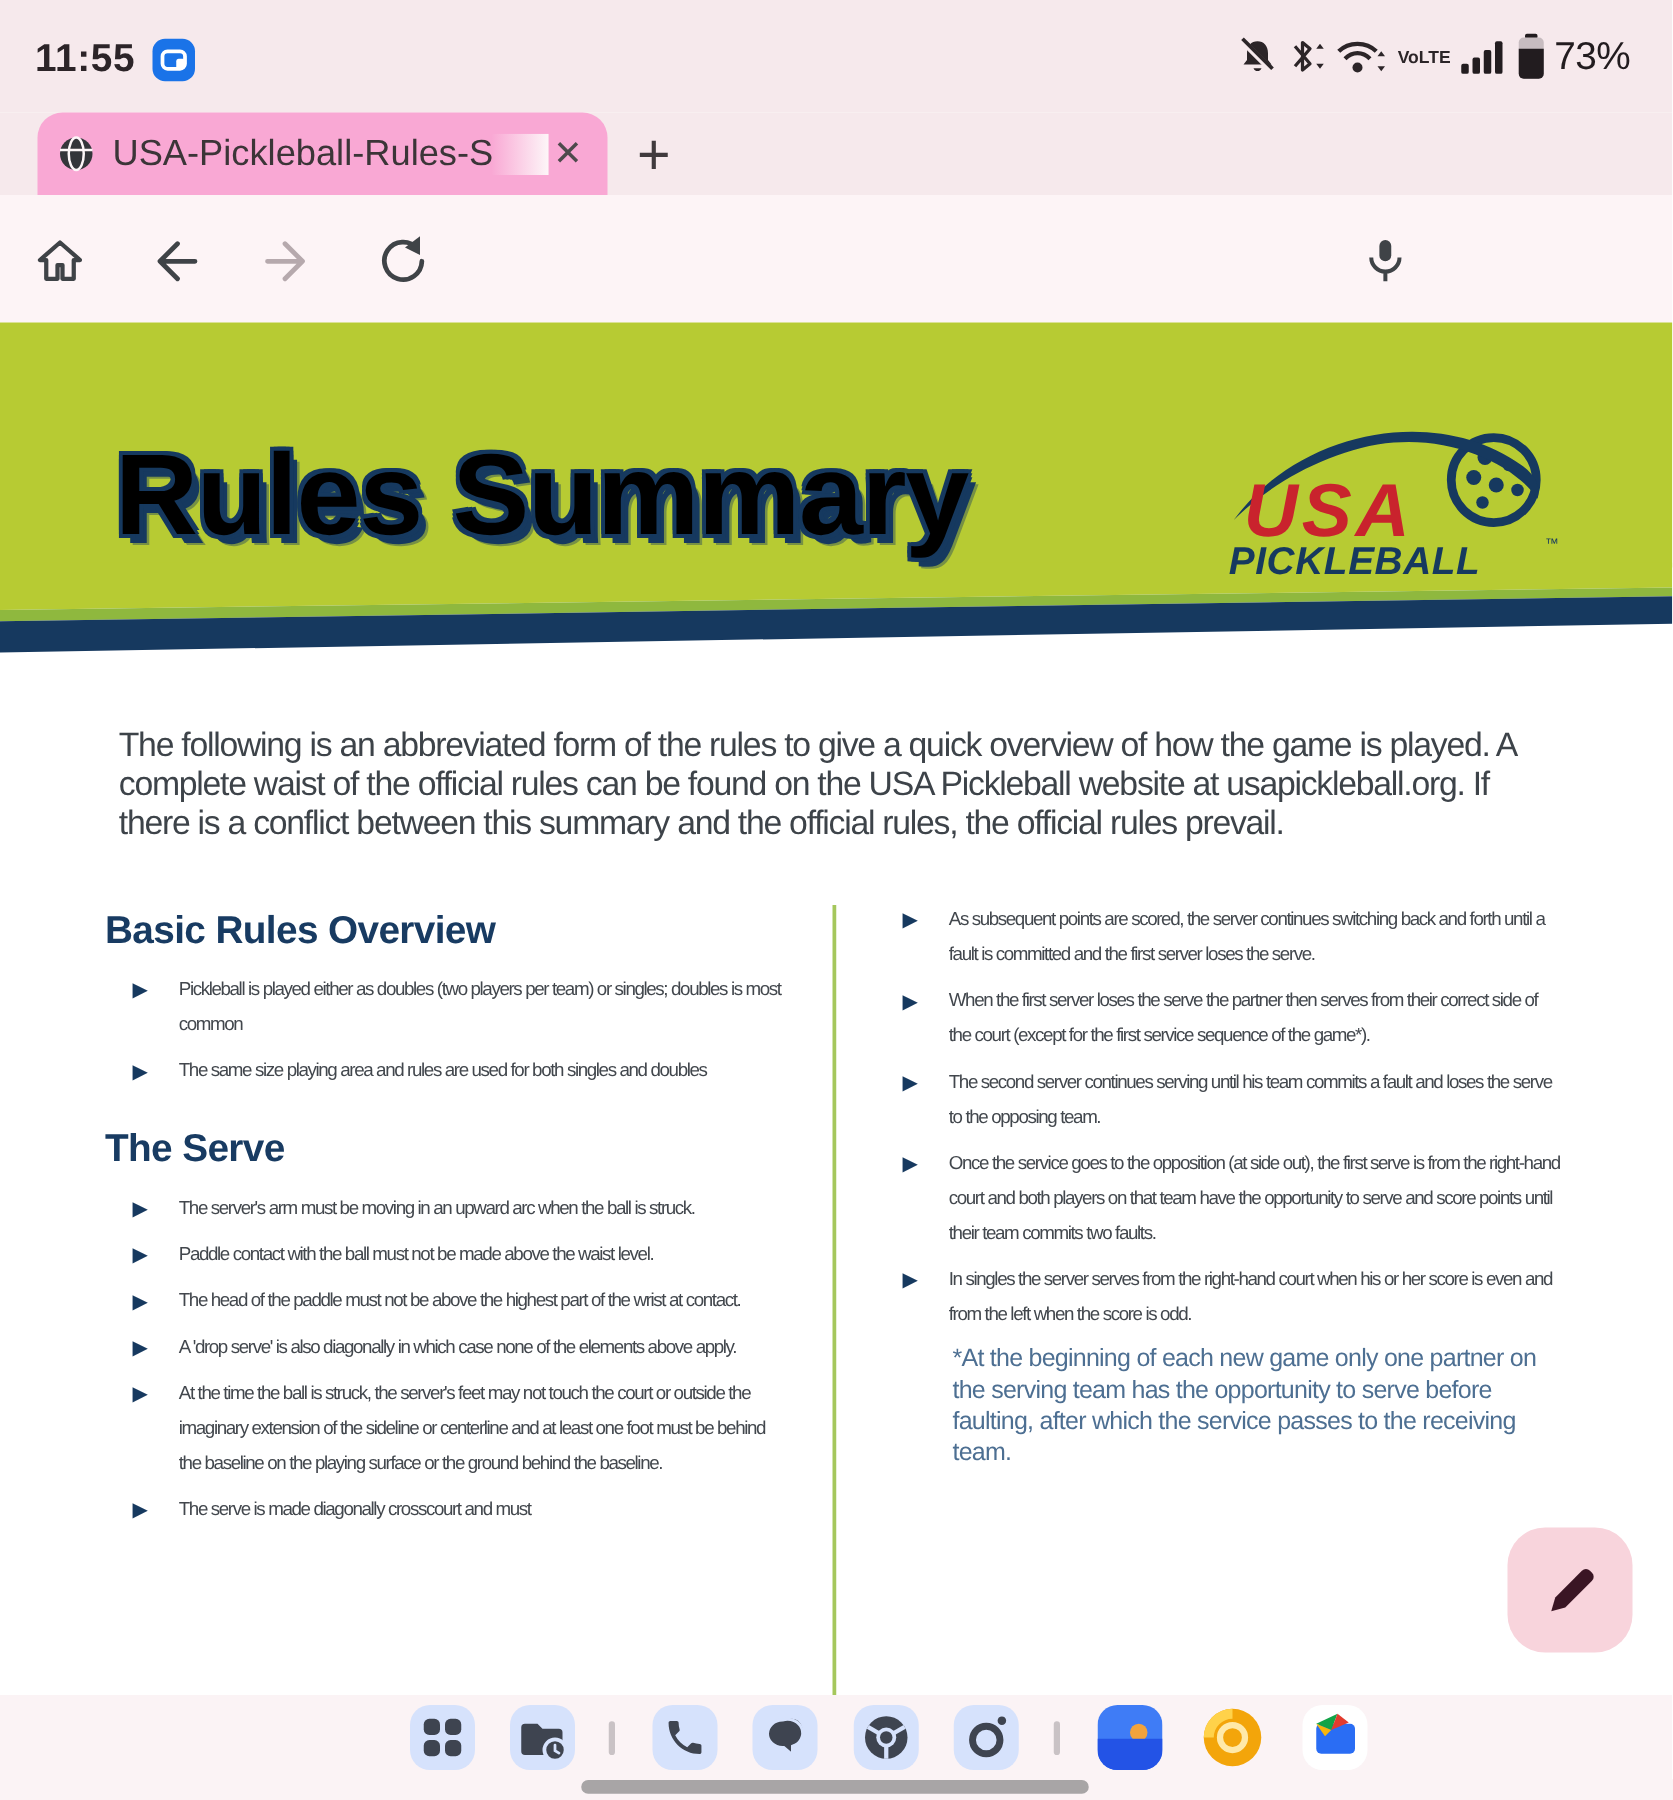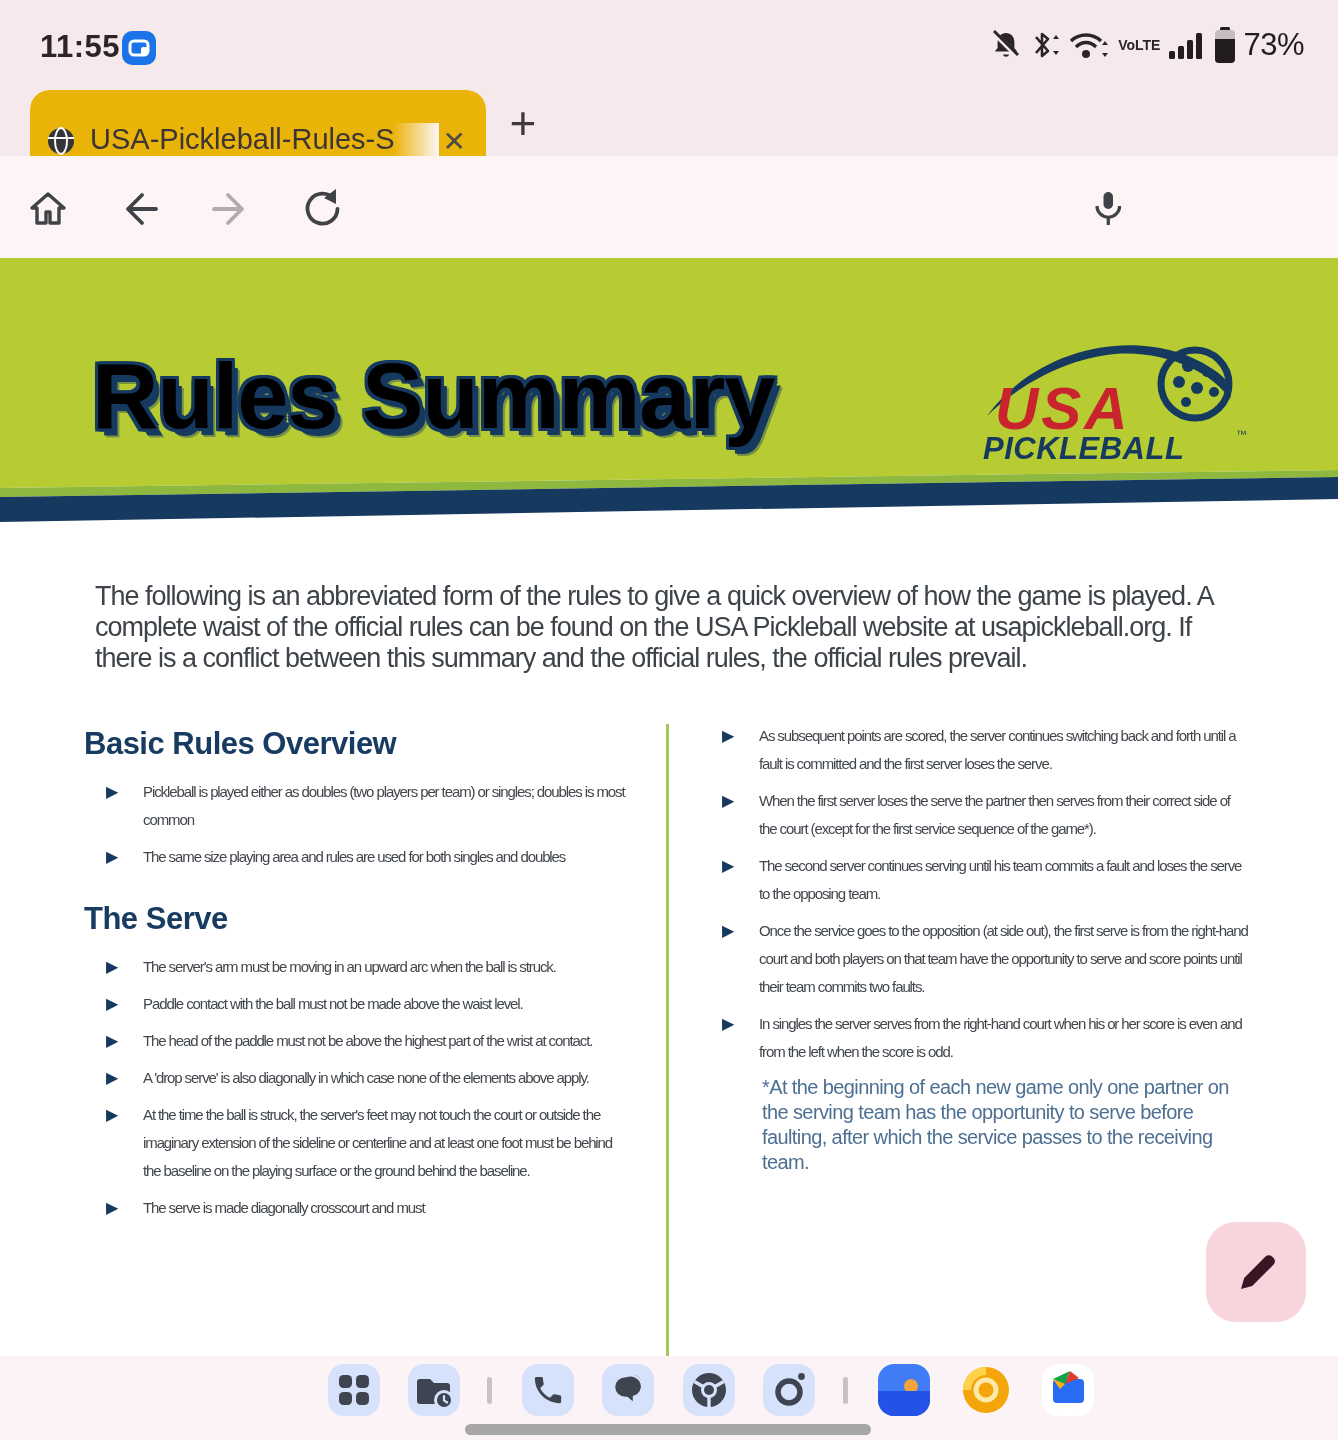--- a/index.html
+++ b/index.html
@@ -1,31 +1,31 @@
 <!DOCTYPE html>
 <html><head>
 <meta charset="utf-8">
 <style>
   html,body{margin:0;padding:0;background:#fff;}
   .screen{position:relative;width:1338px;height:1440px;overflow:hidden;
           font-family:"Liberation Sans",sans-serif;background:#fff;}
 
   
   .status-bar{position:absolute;left:0;top:0;width:1338px;height:90px;background:#f6e9ec;}
-  .sb-time{position:absolute;left:40px;top:29px;font-size:31px;font-weight:bold;color:#2c2428;letter-spacing:.5px;}
+  .sb-time{position:absolute;left:28px;top:29px;font-size:31px;font-weight:bold;color:#2c2428;letter-spacing:.5px;}
   .sb-notif{position:absolute;left:122px;top:31px;width:34px;height:34px;border-radius:10px;background:#1a73e8;}
   .sb-right{position:absolute;right:34px;top:24px;display:flex;align-items:center;gap:7px;height:42px;}
   .sb-batt-text{font-size:31px;color:#221c1f;letter-spacing:-.5px;}
   .volte{display:flex;flex-direction:row;align-items:center;line-height:13px;color:#2c2528;font-weight:bold;}
   .volte span{font-size:14px;}
 
   
   .tab-strip{position:absolute;left:0;top:90px;width:1338px;height:66px;background:#f6e9ec;}
-  .tab{position:absolute;left:30px;top:0;width:456px;height:66px;background:#eab308;
-       border-radius:20px 20px 0 0;display:flex;align-items:flex-end;padding:0 16px;box-sizing:border-box;}
+  .tab{position:absolute;left:30px;top:0;width:456px;height:66px;background:#f9a8d4;
+       border-radius:20px 20px 0 0;display:flex;align-items:center;padding:0 16px;box-sizing:border-box;}
   .tab-title{margin-left:14px;font-size:29px;color:#3c3538;white-space:nowrap;overflow:hidden;position:relative;flex:1;}
   .tab-title .fade{position:absolute;right:0;top:0;width:46px;height:100%;
        background:linear-gradient(to right,rgba(253,246,248,0),#fdf6f8);}
   .tab-close{font-size:28px;color:#4e4a4c;padding:0 4px;line-height:1;}
   .new-tab-btn{position:absolute;left:496px;top:6px;width:54px;height:54px;font-size:46px;font-weight:300;
        color:#403a3d;display:flex;align-items:center;justify-content:center;}
 
   
   .toolbar{position:absolute;left:0;top:156px;width:1338px;height:102px;background:#fdf4f6;}
   .tb-icon{position:absolute;top:29px;width:48px;height:48px;display:flex;align-items:center;justify-content:center;}

